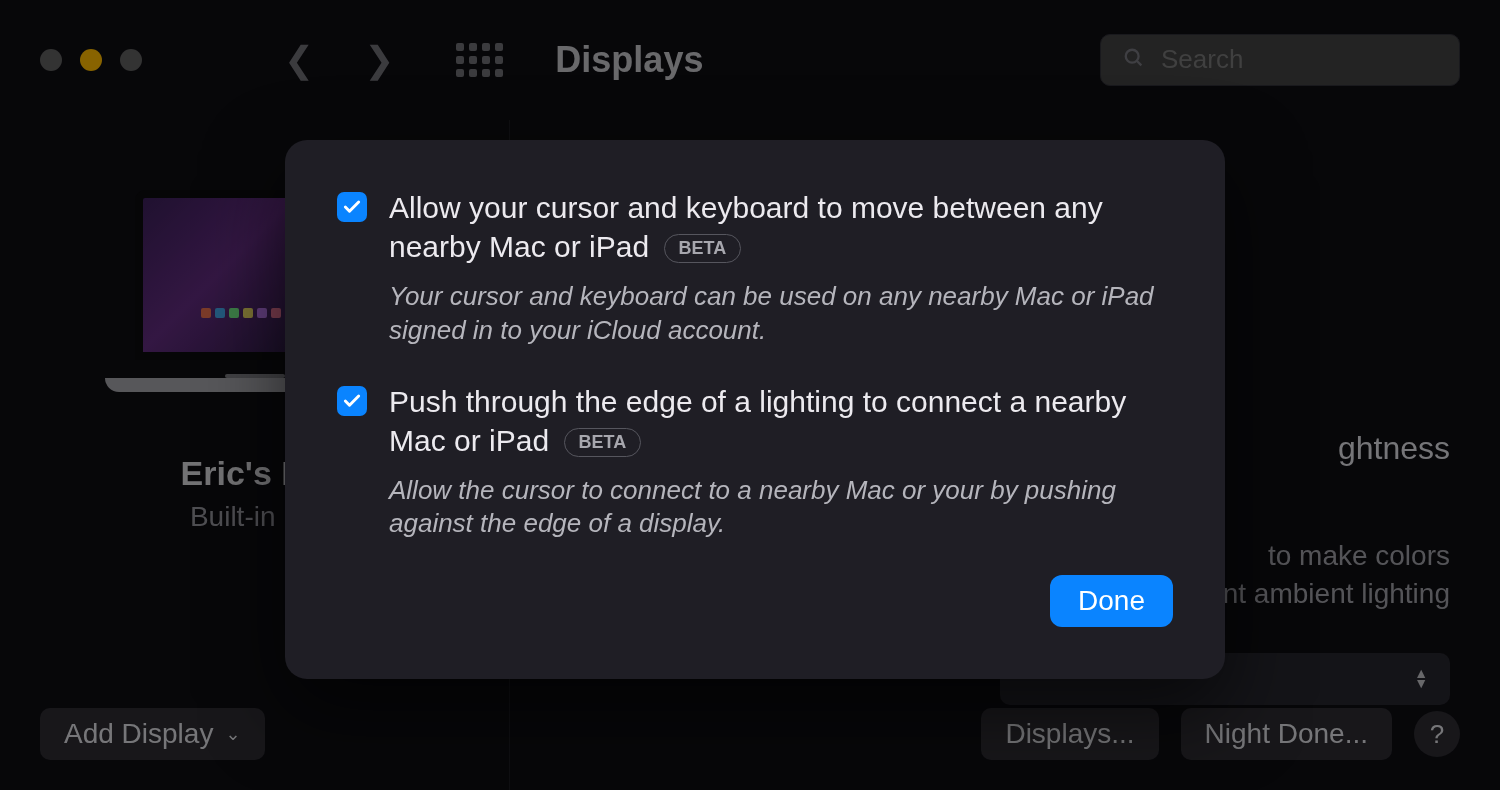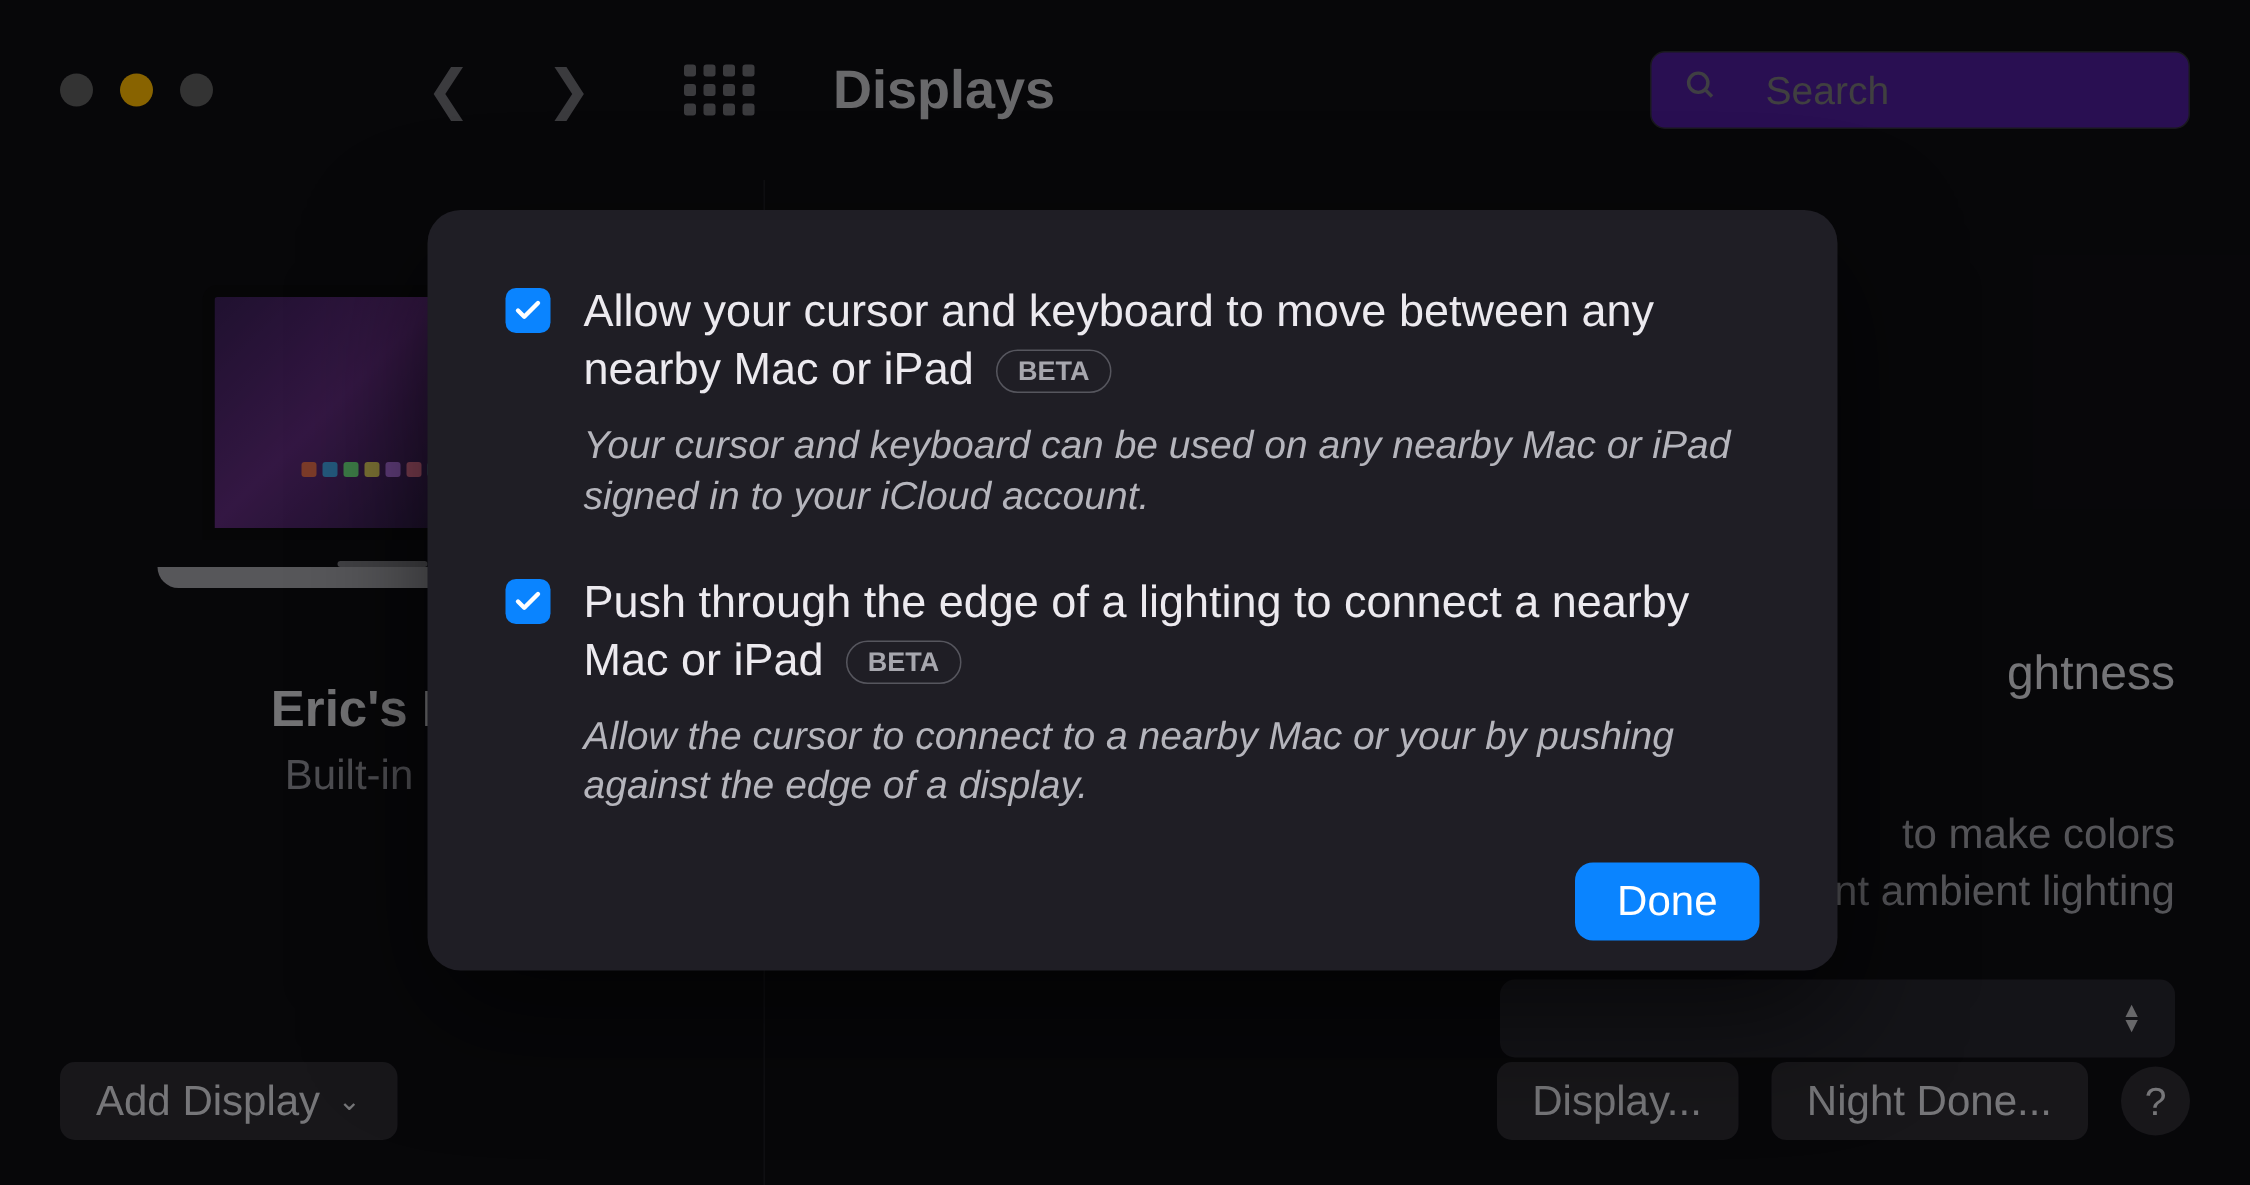--- a/index.html
+++ b/index.html
@@ -47,23 +47,23 @@
   .title {
     margin-left: 30px;
     font-size: 36px;
     font-weight: 600;
     color: #bfbfc4;
   }
 
   .search {
     margin-left: auto;
     display: flex;
-    align-items: center;
-    gap: 32px;
-    background: #4c1d95;
+    align-items: flex-end;
+    gap: 16px;
+    background: #404040;
     border: 1px solid #2f2f36;
     border-radius: 10px;
     padding: 10px 22px;
     width: 360px;
     height: 52px;
   }
   .search .mag { color: #73737a; font-size: 24px; }
   .search input {
     background: transparent; border: none; outline: none;
     color: #9a9aa0; font-size: 26px; width: 100%;
@@ -157,21 +157,21 @@
     font-size: 26px;
   }
 
   
   .modal {
     position: absolute;
     left: 285px; top: 140px;
     width: 940px;
     background: #1f1e25;
     border-radius: 22px;
-    padding: 48px 52px 20px 52px;
+    padding: 48px 52px 52px 52px;
     z-index: 10;
     box-shadow: 0 30px 80px rgba(0,0,0,0.6);
   }
   .option {
     display: flex;
     align-items: flex-start;
     gap: 22px;
     margin-bottom: 34px;
   }
   .checkbox {
@@ -294,21 +294,21 @@
   </div>
 </div>
 
 <div class="bottom-bar">
   <button class="btn">
     <span>Add Display</span>
     <span style="font-size:18px;">⌄</span>
   </button>
   <div class="btn-group-right">
     <button class="btn">
-      <span>Display...</span>
+      <span>Displays...</span>
     </button>
     <button class="btn">
       <span>Night Done...</span>
     </button>
     <div class="help-btn">
       <span>?</span>
     </div>
   </div>
 </div>
 

